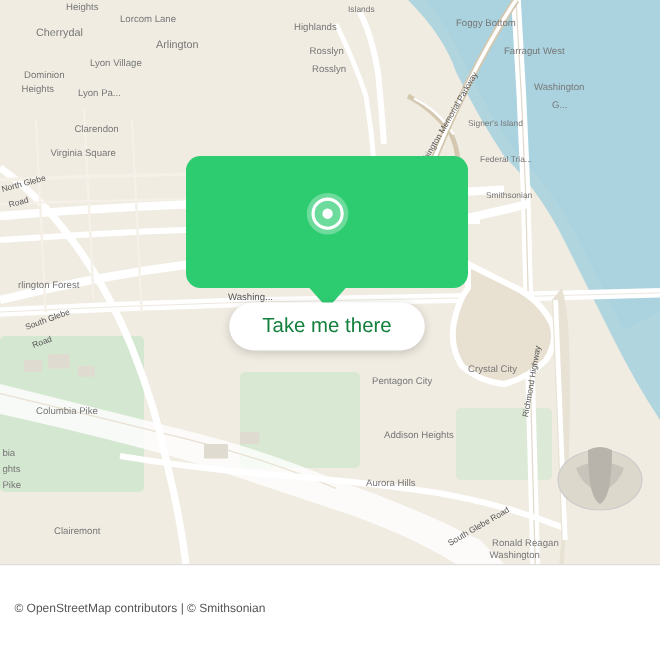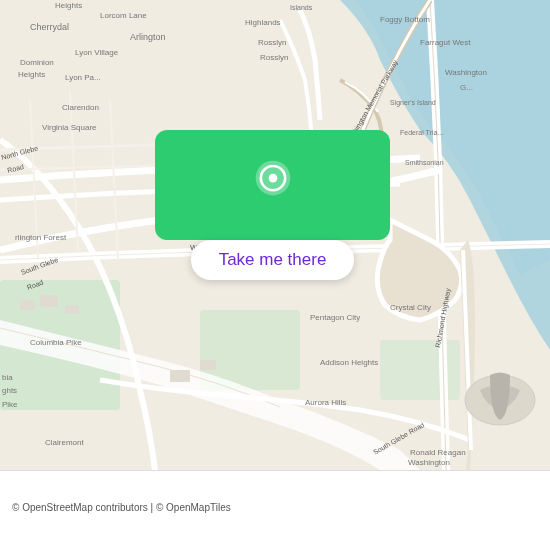--- a/index.html
+++ b/index.html
@@ -48,28 +48,28 @@
       pointer-events: none;
     }
 
     
     .pin-icon {
       width: 52px;
       height: 52px;
     }
 
     #take-me-there-btn {
-      margin-top: 0;
+      margin-top: 12px;
       background: white;
       border: none;
       border-radius: 24px;
       padding: 10px 28px;
       font-size: 17px;
       font-weight: 500;
-      color: #6d28d9;
+      color: #15803d;
       cursor: pointer;
       box-shadow: 0 2px 8px rgba(0,0,0,0.18);
       pointer-events: all;
       position: relative;
       top: -18px;
     }
 
     
     .card-pointer {
       width: 0;
@@ -250,16 +250,16 @@
         <circle cx="26" cy="22" r="14" fill="none" stroke="white" stroke-width="3"></circle>
         <circle cx="26" cy="22" r="5" fill="white"></circle>
       </svg>
     </div>
     <div class="card-pointer"></div>
     <button id="take-me-there-btn">Take me there</button>
   </div>
 </div>
 
 <div id="footer">
-  <div id="attribution">© OpenStreetMap contributors | © OpenMapTiles</div>
+  <div id="attribution">© OpenStreetMap contributors | © Smithsonian</div>
   <div id="footer-bottom">
   </div>
 </div>
 
 </body></html>

